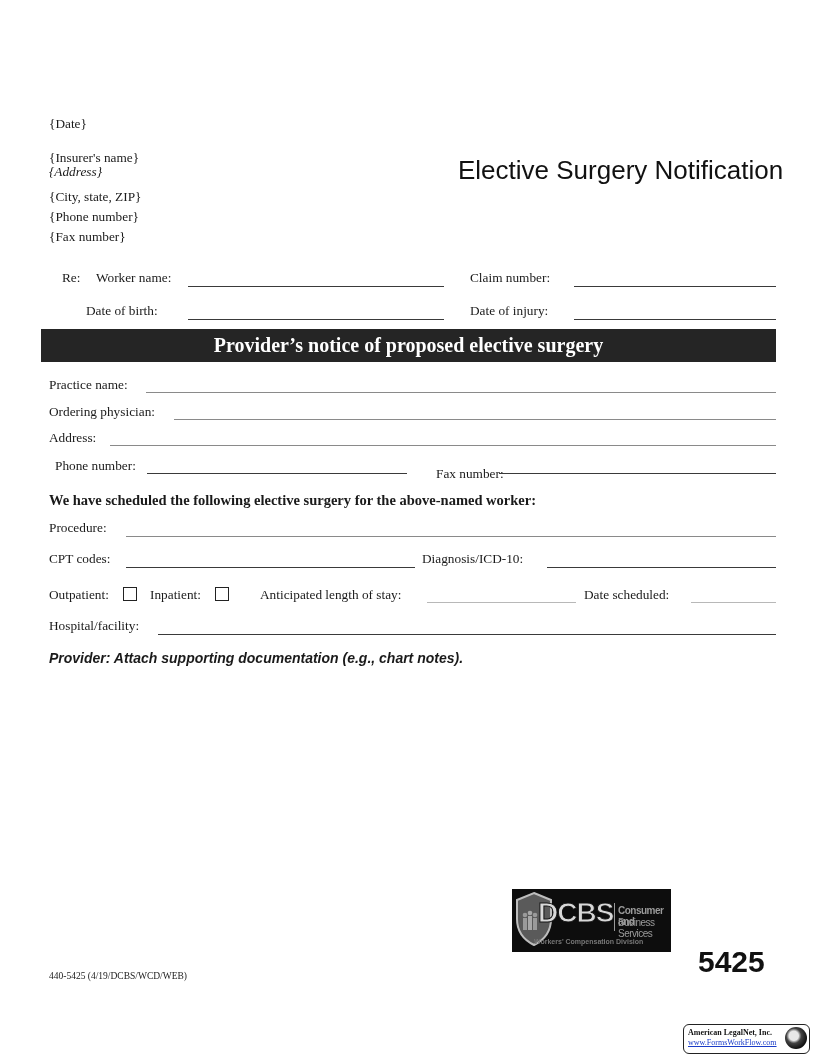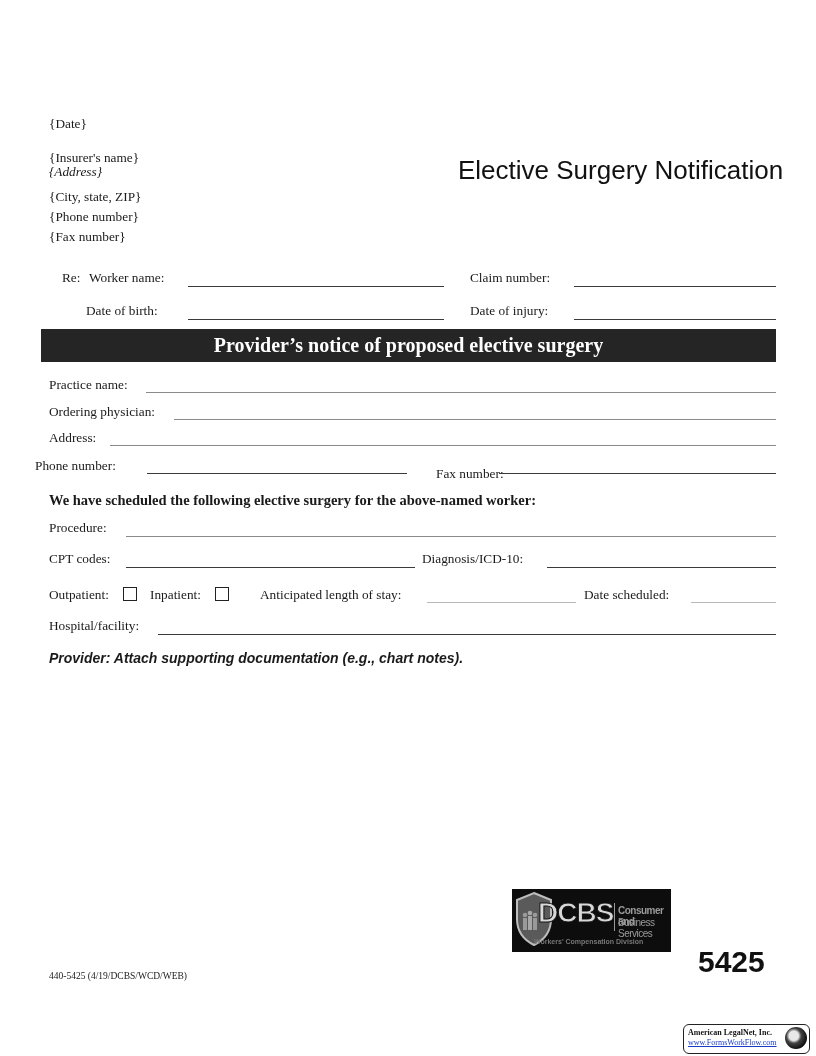--- a/index.html
+++ b/index.html
@@ -43,21 +43,21 @@
 
 <div class="abs serif" style="left:49px; top:150px;">{Insurer's name}</div>
 <div class="abs serif" style="left:49px; top:164px;font-style:italic;">{Address}</div>
 <div class="abs serif" style="left:49px; top:189px;">{City, state, ZIP}</div>
 <div class="abs serif" style="left:49px; top:209px;">{Phone number}</div>
 <div class="abs serif" style="left:49px; top:229px;">{Fax number}</div>
 
 <div class="abs title" style="left:418px; top:155px;margin-left:40px;">Elective Surgery Notification</div>
 
 <div class="abs serif" style="left:49px; top:270px;margin-left:13px;">Re:</div>
-<div class="abs serif" style="left:89px; top:270px;text-align:right;">Worker name:</div>
+<div class="abs serif" style="left:96px; top:270px;text-align:right;">Worker name:</div>
 <div class="line" style="left:188px; top:286px; width:256px;"></div>
 
 <div class="abs serif" style="left:470px; top:270px;">Claim number:</div>
 <div class="line" style="left:574px; top:286px; width:202px;"></div>
 
 <div class="abs serif" style="left:86px; top:303px;">Date of birth:</div>
 <div class="line" style="left:188px; top:319px; width:256px;"></div>
 
 <div class="abs serif" style="left:470px; top:303px;">Date of injury:</div>
 <div class="line" style="left:574px; top:319px; width:202px;"></div>
@@ -68,21 +68,21 @@
 
 <div class="abs serif" style="left:49px; top:377px;">Practice name:</div>
 <div class="line light" style="left:146px; top:392px; width:630px;"></div>
 
 <div class="abs serif" style="left:49px; top:404px;">Ordering physician:</div>
 <div class="line light" style="left:174px; top:419px; width:602px;"></div>
 
 <div class="abs serif" style="left:49px; top:430px;">Address:</div>
 <div class="line light" style="left:110px; top:445px; width:666px;"></div>
 
-<div class="abs serif" style="left:35px; top:458px;text-align:center;">Phone number:</div>
+<div class="abs serif" style="left:55px; top:458px;text-align:center;">Phone number:</div>
 <div class="line" style="left:147px; top:473px; width:260px;"></div>
 
 <div class="abs serif" style="left:436px; top:458px;margin-top:8px;">Fax number:</div>
 <div class="line" style="left:499px; top:473px; width:277px;"></div>
 
 <div class="abs serif" style="left:49px; top:492px; font-weight:bold; font-size:14.5px;">We have scheduled the following elective surgery for the above-named worker:</div>
 
 <div class="abs serif" style="left:49px; top:520px;">Procedure:</div>
 <div class="line light" style="left:126px; top:536px; width:650px;"></div>
 

